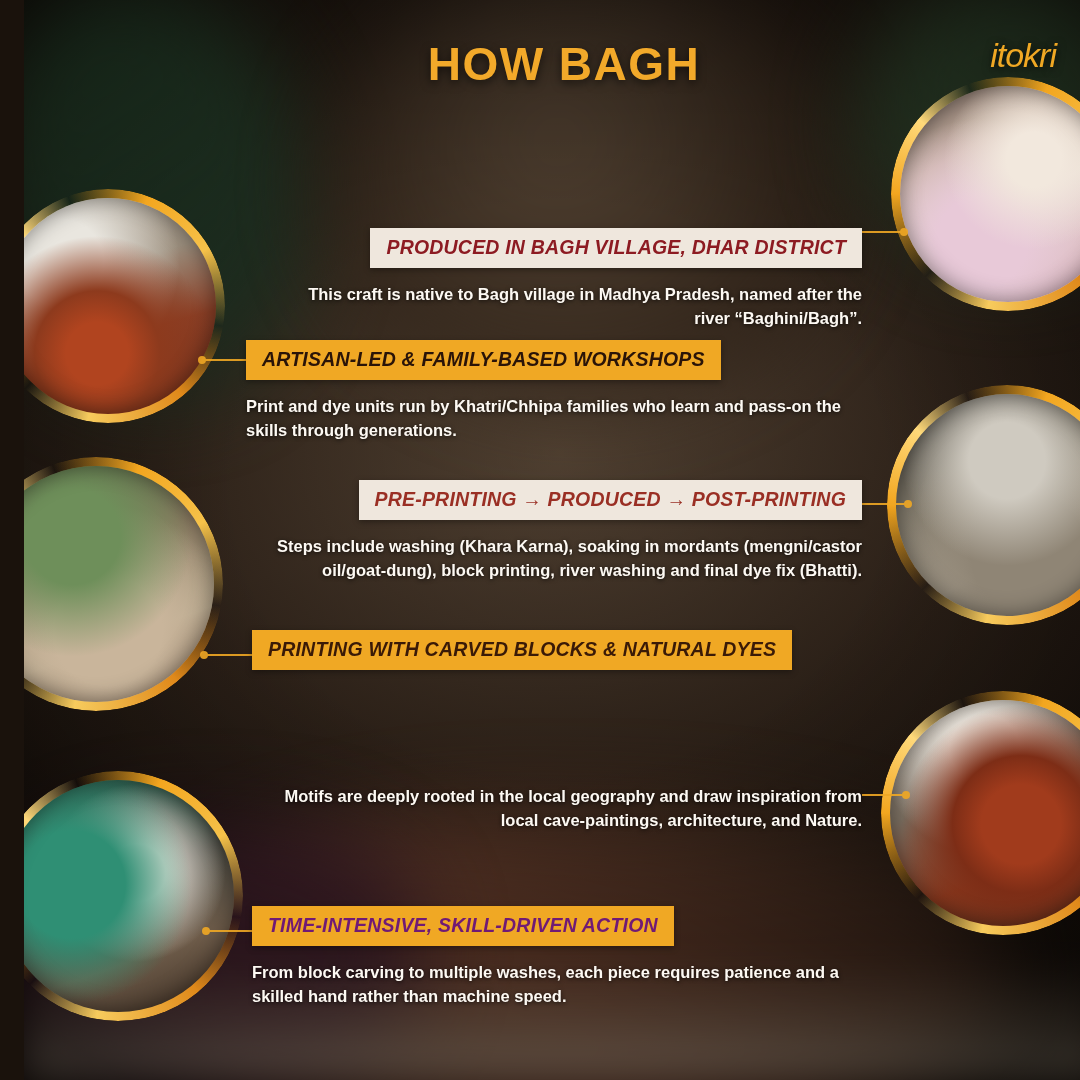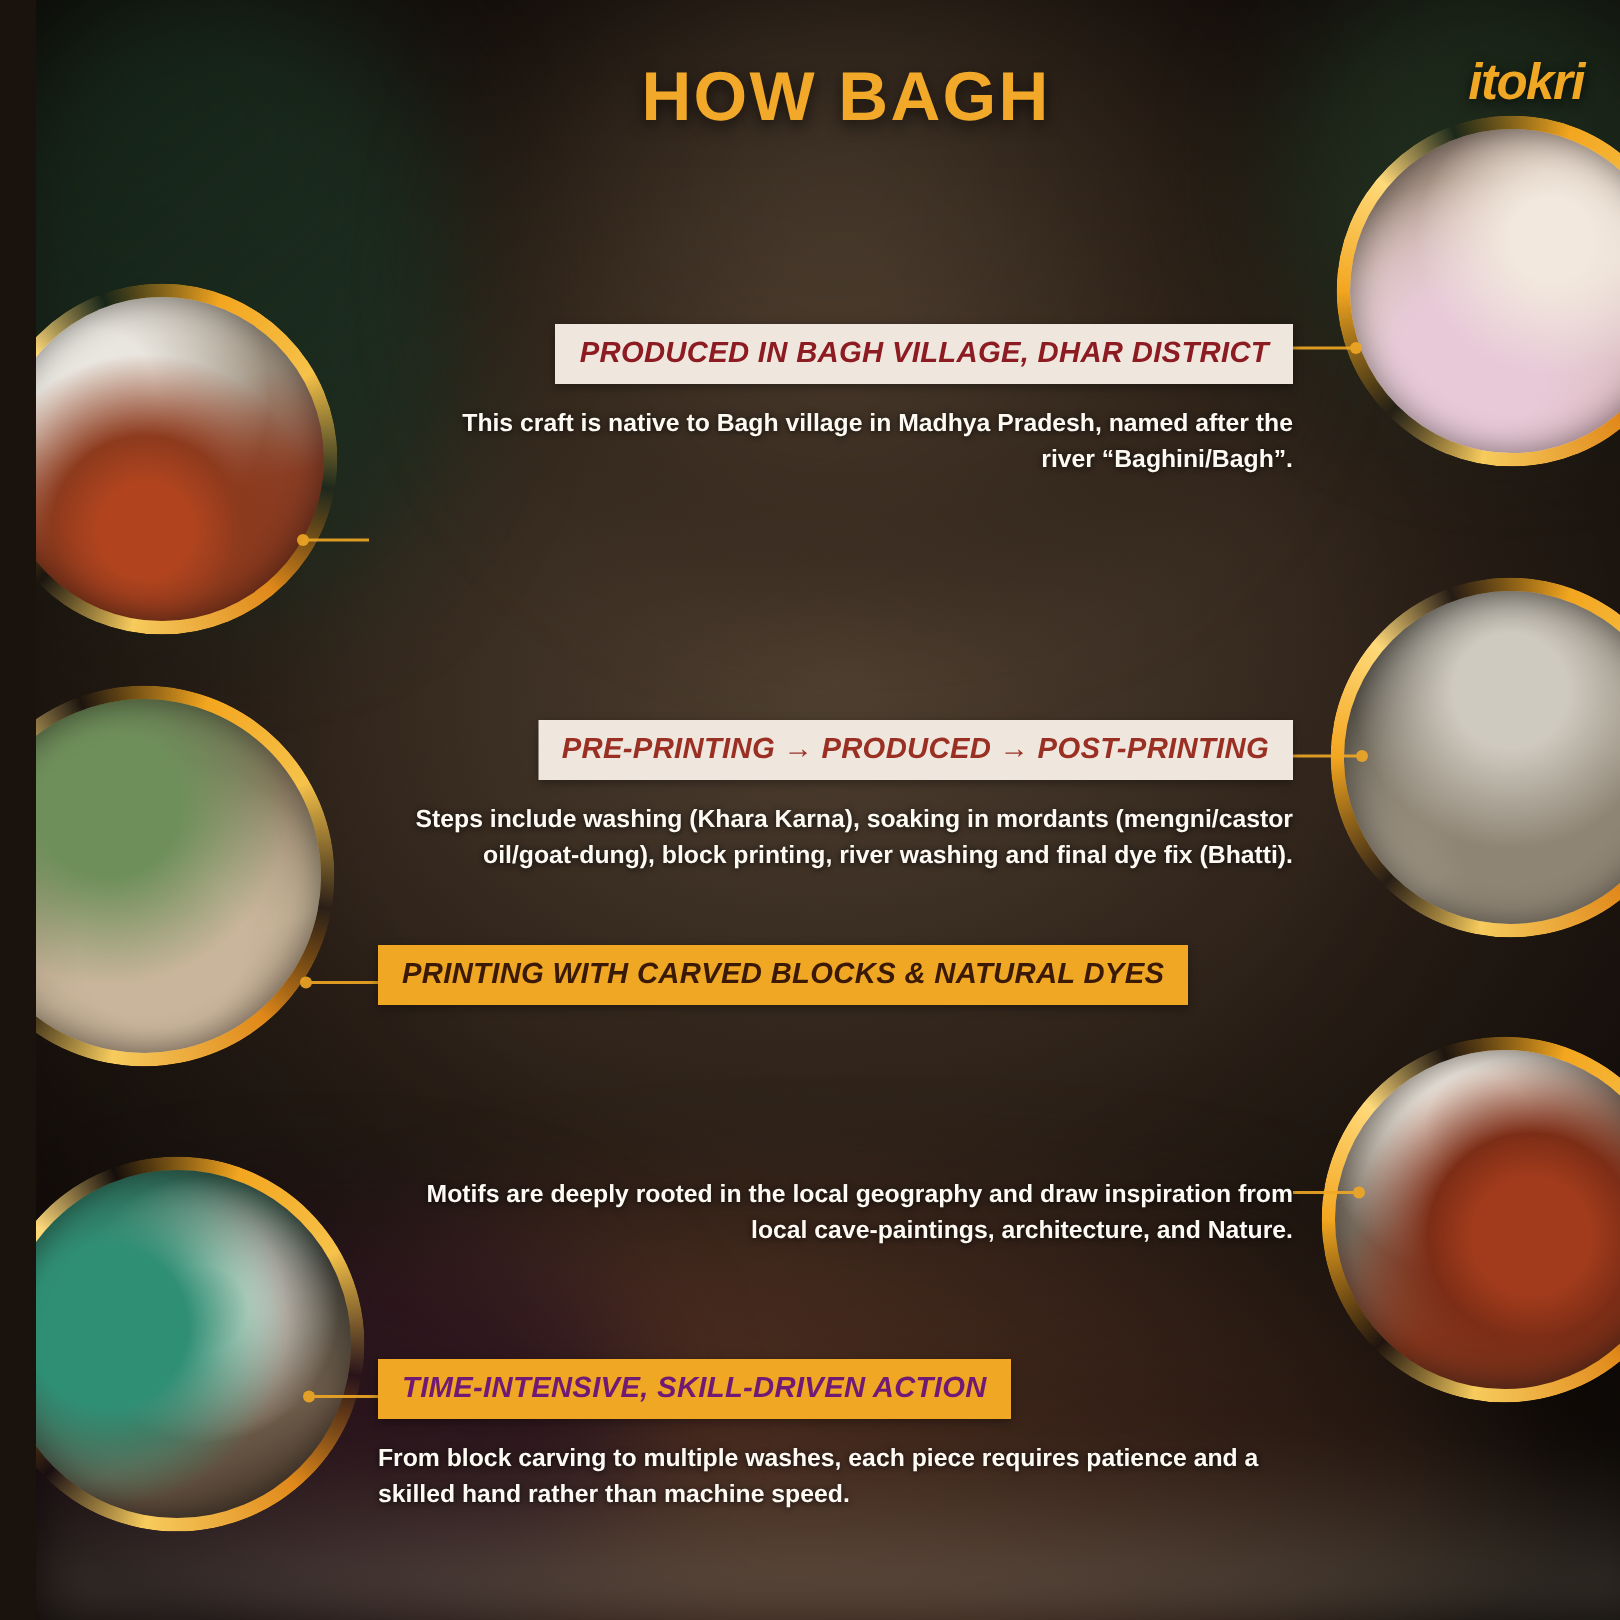--- a/index.html
+++ b/index.html
@@ -47,21 +47,21 @@
     line-height: 1.22;
     text-shadow: 0 3px 10px rgba(0,0,0,.6);
   }
   .title .l2 { display:block; }
 
   
   .logo {
     position: absolute; top: 36px; right: 40px;
     color: #f0a824;
     font-size: 34px;
-    font-weight: 700;
+    font-weight: 400;
     font-style: italic;
     letter-spacing: -1px;
     text-shadow: 0 2px 8px rgba(0,0,0,.7);
   }
 
   
   .photo {
     position: absolute;
     border-radius: 50%;
     overflow: visible;
@@ -215,25 +215,29 @@
     <div class="inner ph-workshop"></div>
   </div>
 
   <div class="connector right" style="left:838px; top:231px; width:42px;"></div>
   <div class="connector left" style="left:178px; top:359px; width:44px;"></div>
   <div class="connector right" style="left:838px; top:503px; width:46px;"></div>
   <div class="connector left" style="left:180px; top:654px; width:48px;"></div>
   <div class="connector right" style="left:838px; top:794px; width:44px;"></div>
   <div class="connector left" style="left:182px; top:930px; width:46px;"></div>
 
-  <div class="block right-anchor" style="left:246px; top:216px; width:592px;">
+  <div class="block right-anchor" style="left:246px; top:228px; width:592px;">
     <div class="heading h-cream">PRODUCED IN BAGH VILLAGE, DHAR DISTRICT</div>
     <div class="body ta-right">This craft is native to Bagh village in Madhya Pradesh, named after the river “Baghini/Bagh”.</div>
   </div>
 
+  <div class="block" style="left:222px; top:340px; width:600px;">
+    <div class="heading h-gold">ARTISAN-LED &amp; FAMILY-BASED WORKSHOPS</div>
+    <div class="body ta-left">Print and dye units run by Khatri/Chhipa families who learn and pass-on the skills through generations.</div>
+  </div>
 
   <div class="block right-anchor" style="left:246px; top:480px; width:592px;">
     <div class="heading h-cream2">PRE-PRINTING → PRODUCED → POST-PRINTING</div>
     <div class="body ta-right">Steps include washing (Khara Karna), soaking in mordants (mengni/castor oil/goat-dung), block printing, river washing and final dye fix (Bhatti).</div>
   </div>
 
   <div class="block" style="left:228px; top:630px; width:610px;">
     <div class="heading h-gold2">PRINTING WITH CARVED BLOCKS &amp; NATURAL DYES</div>
   </div>
 

